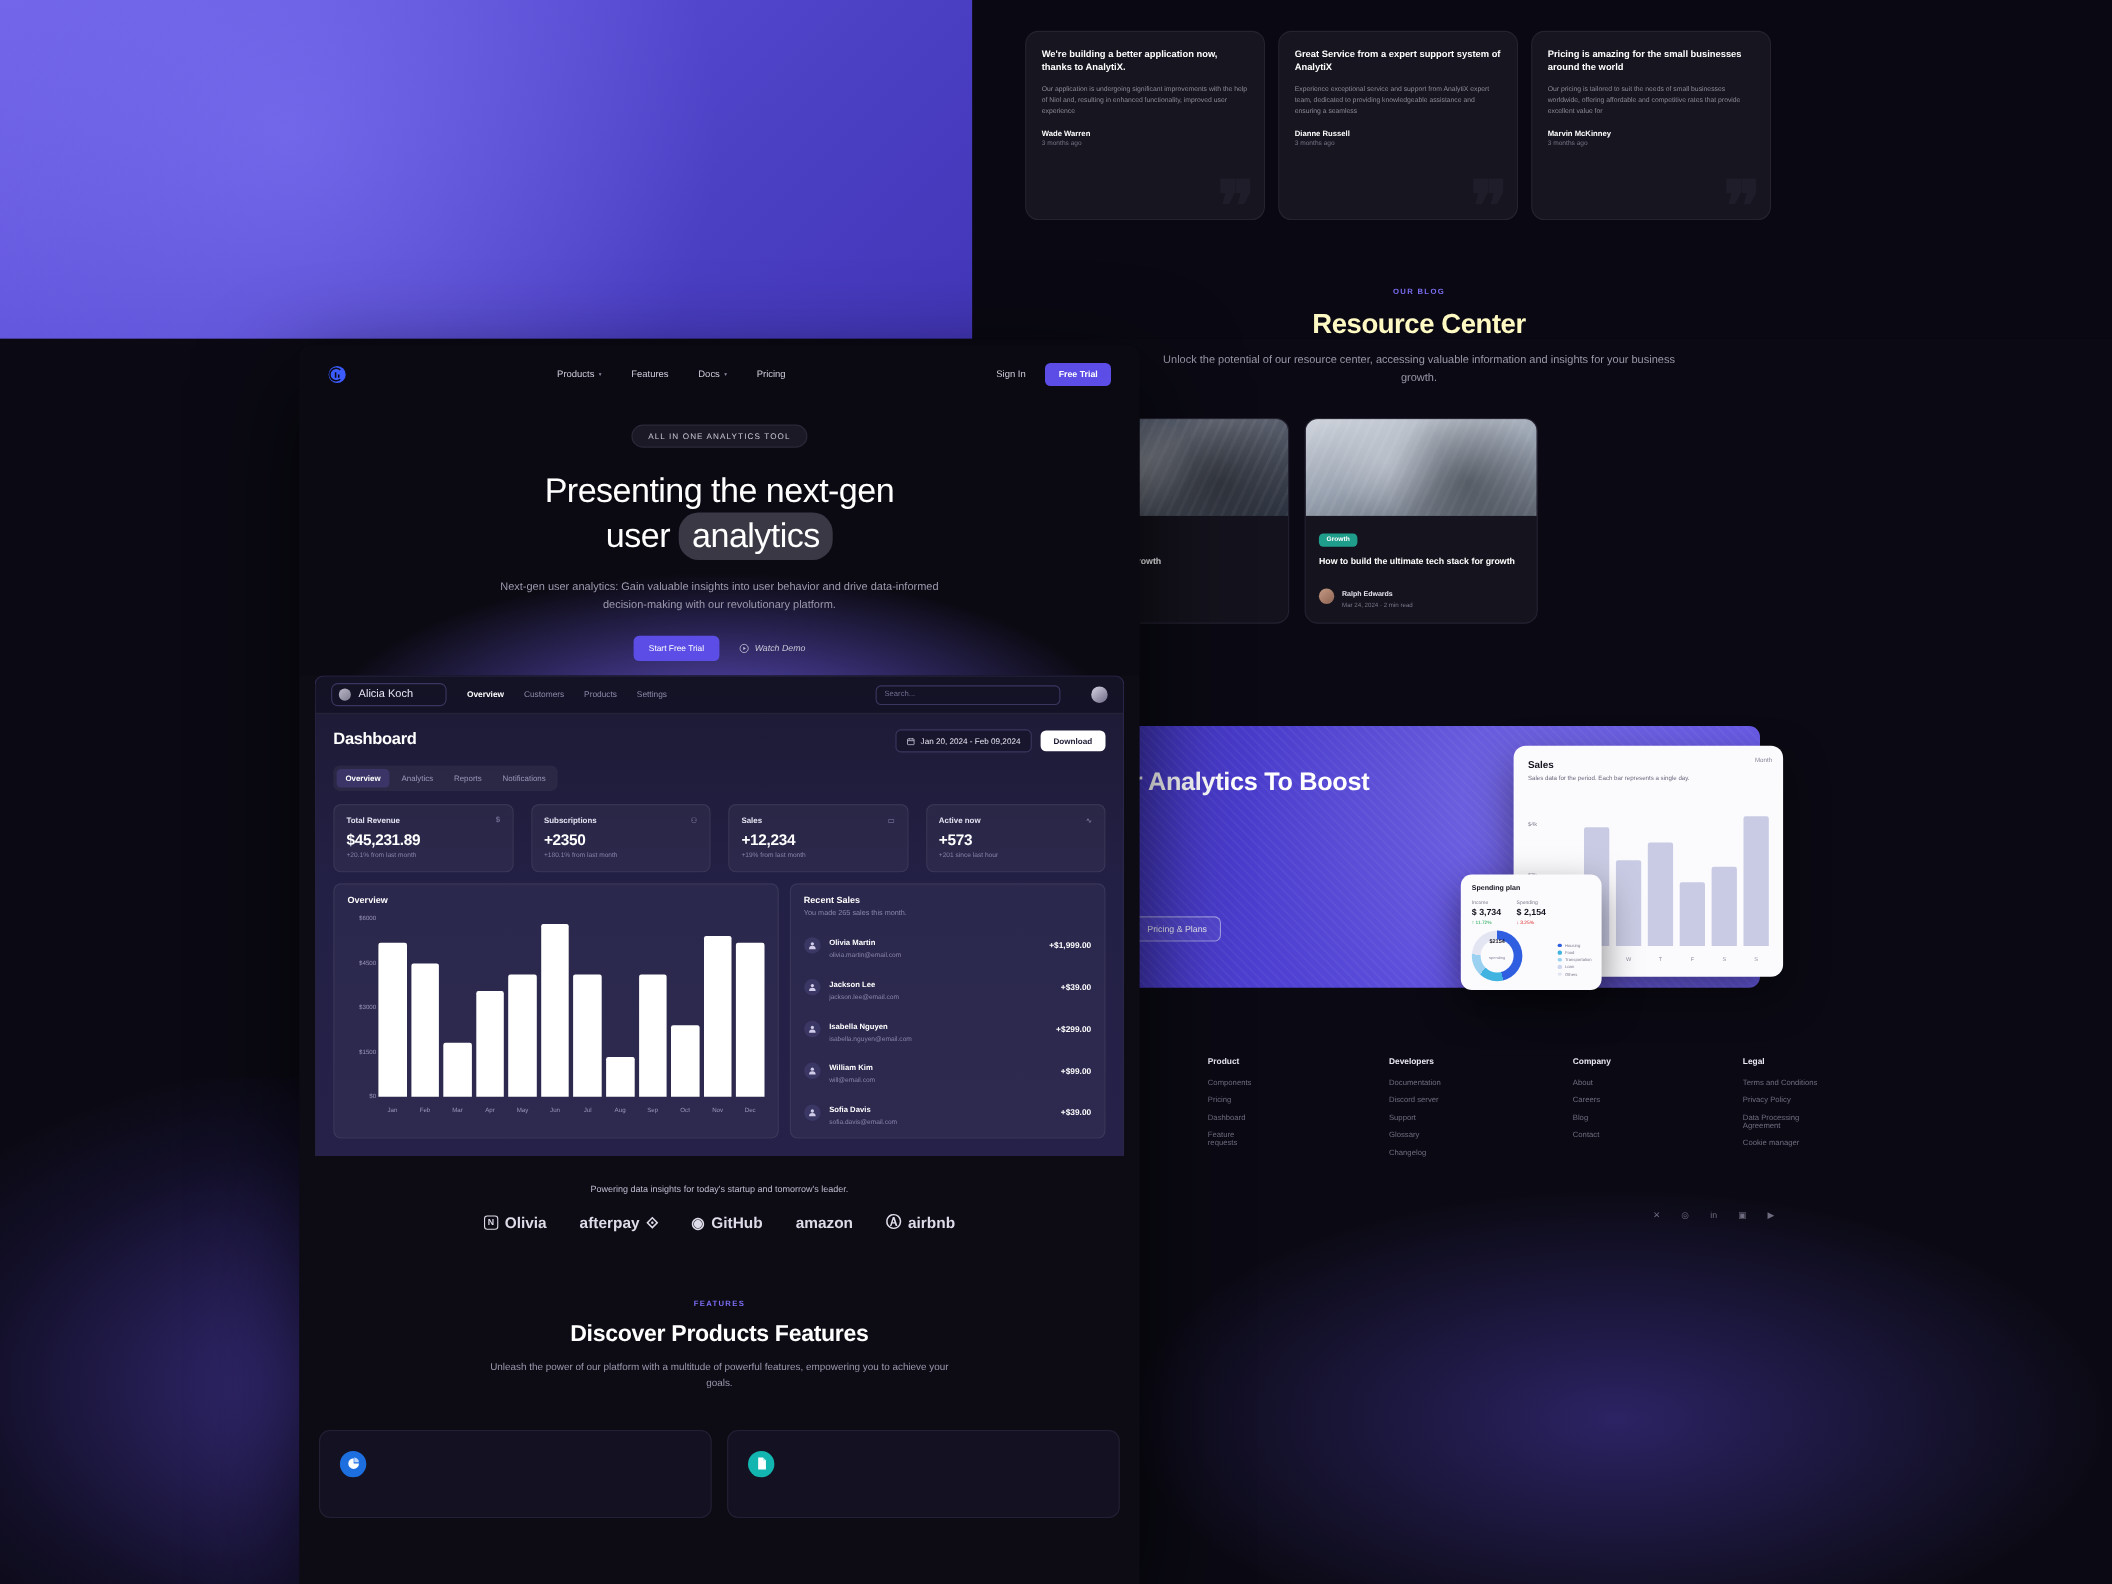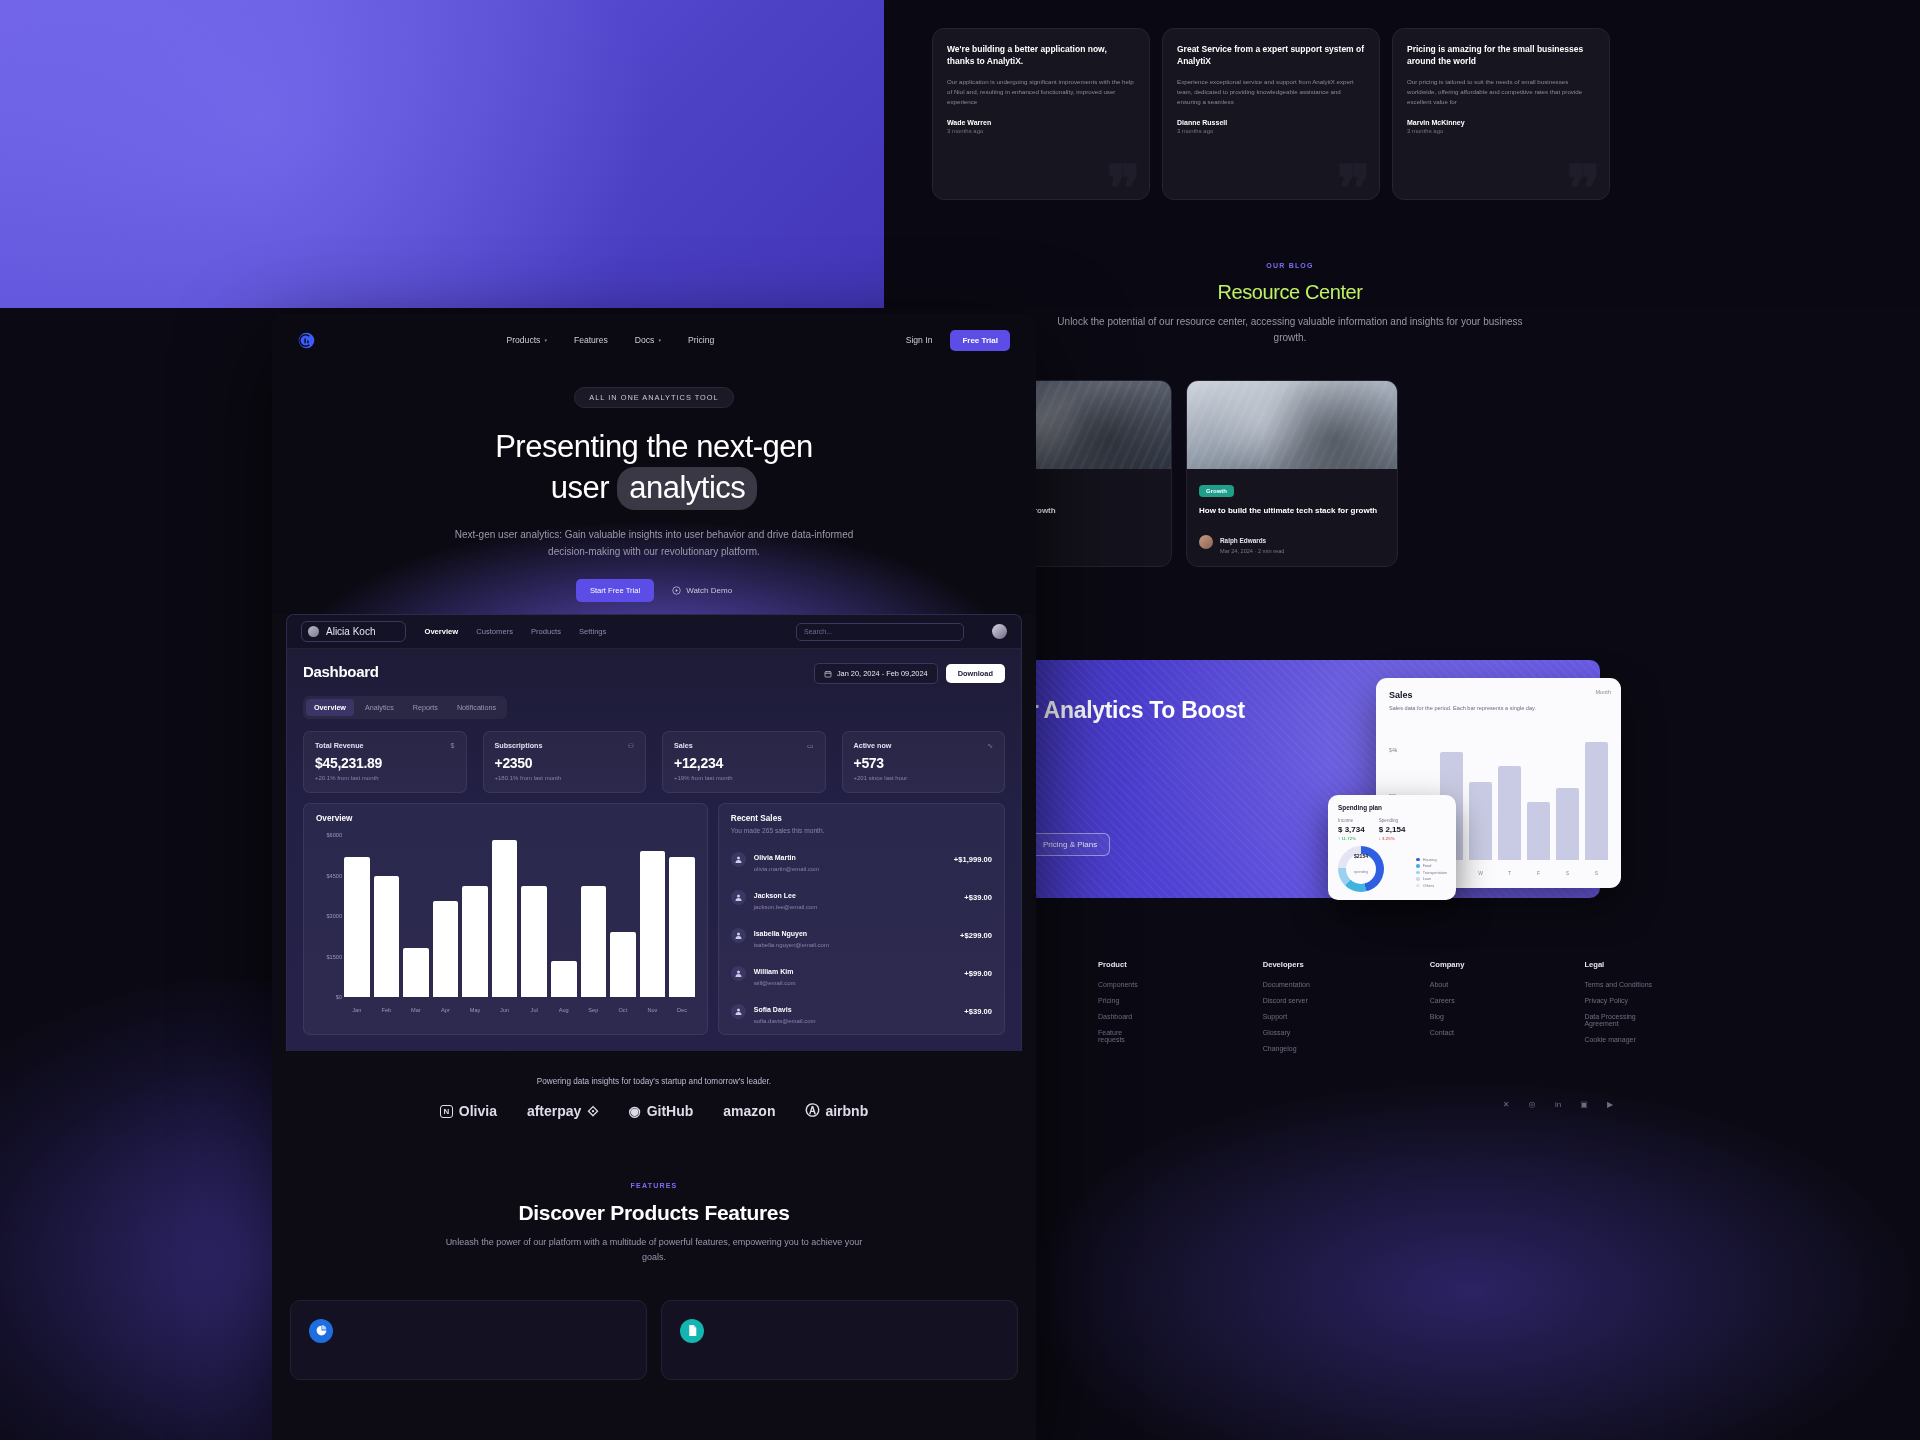--- a/index.html
+++ b/index.html
@@ -54,21 +54,21 @@
   .t-name { font-size:7px; color:#fff; font-weight:700; }
   .t-time { font-size:6px; color:#77748a; margin-top:2px; }
   .quote-mark {
     position:absolute; right:8px; bottom:-22px; font-size:64px; color:#201d2b;
     font-weight:700; font-family:"DejaVu Serif", serif; line-height:1;
   }
 
   
   .res-center { position:absolute; left:1030px; top:262px; width:520px; text-align:center; }
   .res-eyebrow { font-size:7px; color:#7c6ef5; letter-spacing:1.2px; font-weight:700; }
-  .res-title { font-size:20px; color:#bef264; font-weight:400; margin-top:12px; letter-spacing:-.4px;}
+  .res-title { font-size:25px; color:#fef9c3; font-weight:700; margin-top:12px; letter-spacing:-.4px;}
   .res-sub { font-size:10px; color:#9a97a8; line-height:1.62; margin-top:10px; padding:0 18px;}
 
   .res-cards { position:absolute; left:960px; top:380px; display:flex; gap:14px; }
   .res-card {
     width:212px; background:#15131d; border:1px solid #262232; border-radius:12px;
     overflow:hidden;
   }
   .res-img { height:88px; position:relative; }
   .img-a { background: linear-gradient(150deg,#3c4a63,#6a6f7c 40%, #2c3340 100%); }
   .img-b { background: linear-gradient(160deg,#2a3346,#4c5467 45%, #1c2230 100%); }
@@ -196,21 +196,21 @@
     display:inline-block; font-size:7.4px; color:#cdcbd9; letter-spacing:1px;
     background:#1b1926; border:1px solid #2b2838; border-radius:20px; padding:5px 14px;
   }
   .h1 { font-size:31px; line-height:1.25; color:#fff; font-weight:400; margin-top:20px; letter-spacing:-.5px;}
   .hl {
     background:#3b3846; border-radius:18px; padding:2px 12px; display:inline-block;
   }
   .hero-p { font-size:10px; color:#9c99ad; line-height:1.75; margin-top:16px; padding:0 176px; }
   .hero-cta { display:flex; justify-content:center; align-items:center; gap:18px; margin-top:18px;}
   .btn-start { font-size:7.6px; color:#fff; background:#5b4de6; padding:7px 14px; border-radius:5px; border:none;}
-  .watch { font-size:8px; color:#c8c6d5; display:flex; align-items:center; gap:5px; }
+  .watch { font-size:8px; color:#c8c6d5; display:flex; align-items:center; gap:5px;font-style:italic; }
 
   
   .dash {
     position:relative; margin:0 14px; border-radius:8px 8px 0 0; overflow:hidden;
     background: linear-gradient(180deg,#1c1a33 0%, #232046 45%, #252148 100%);
     border:1px solid #2e2a4e; border-bottom:none;
   }
   .dash-top {
     display:flex; align-items:center; height:34px; padding:0 14px; gap:18px;
     border-bottom:1px solid rgba(255,255,255,.07); background:rgba(10,9,20,.45);

